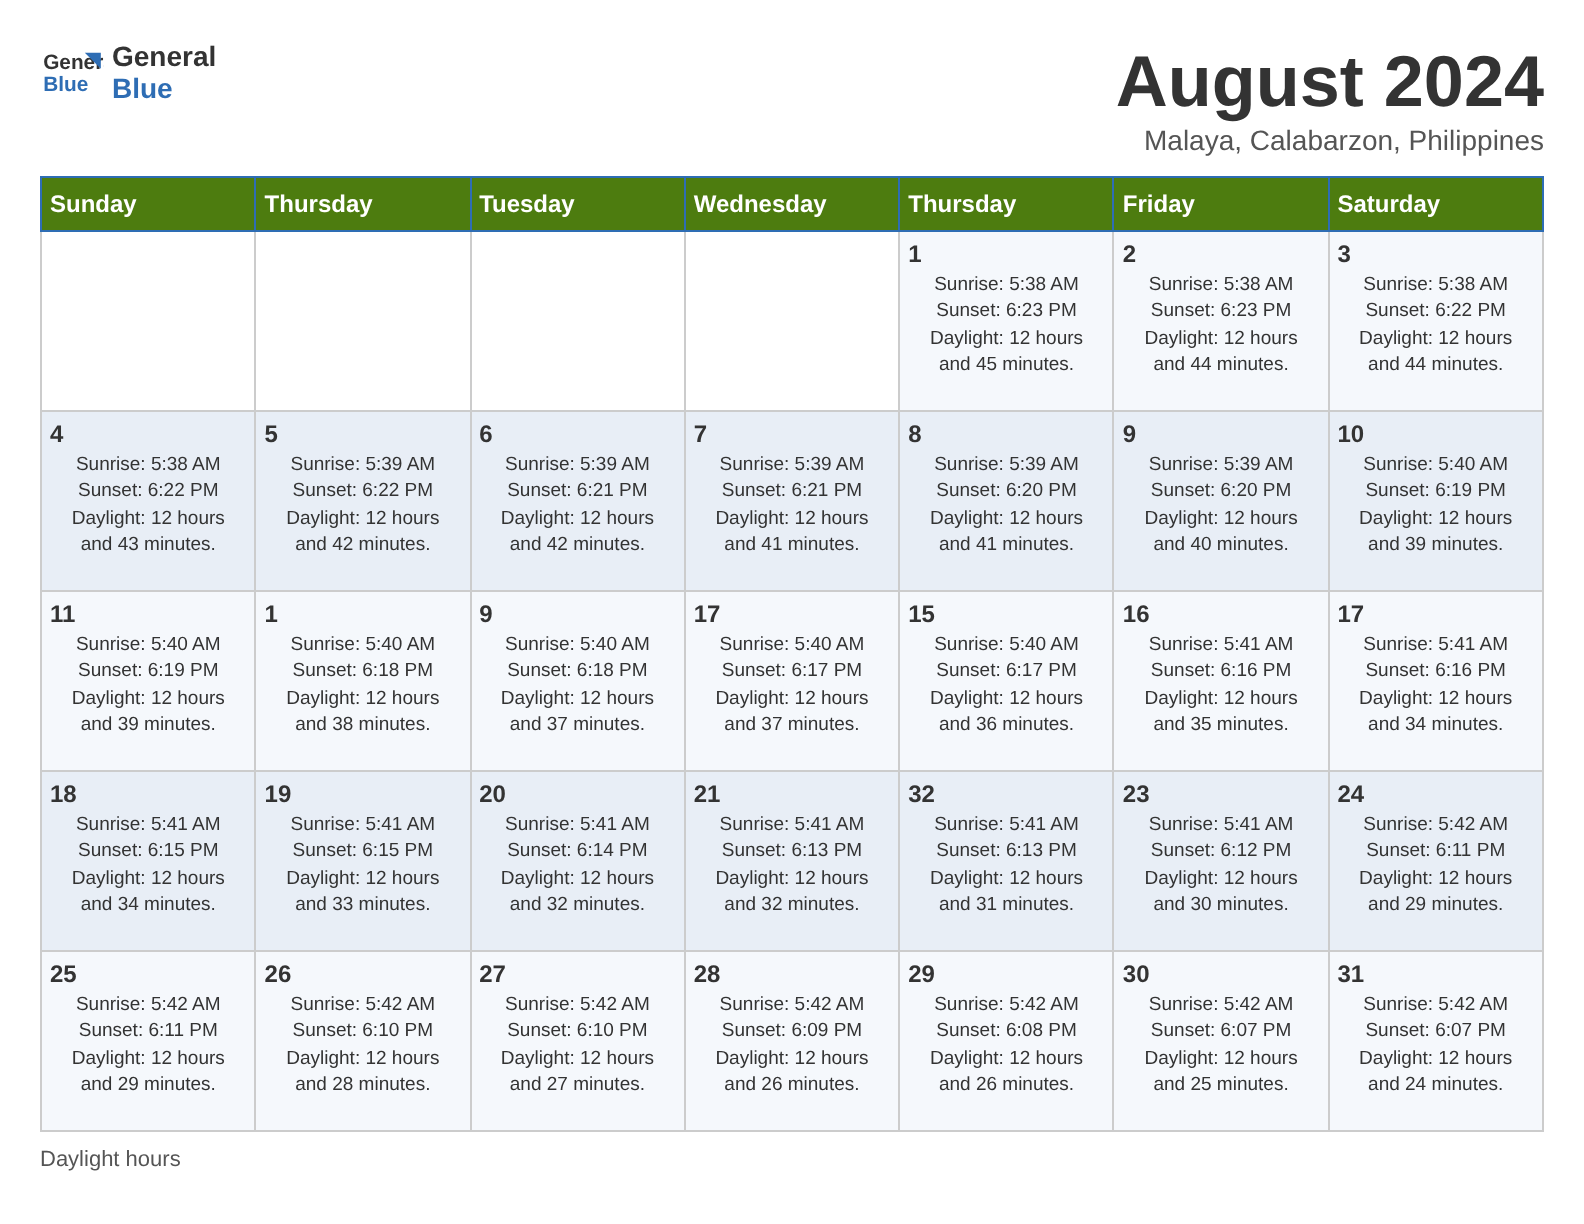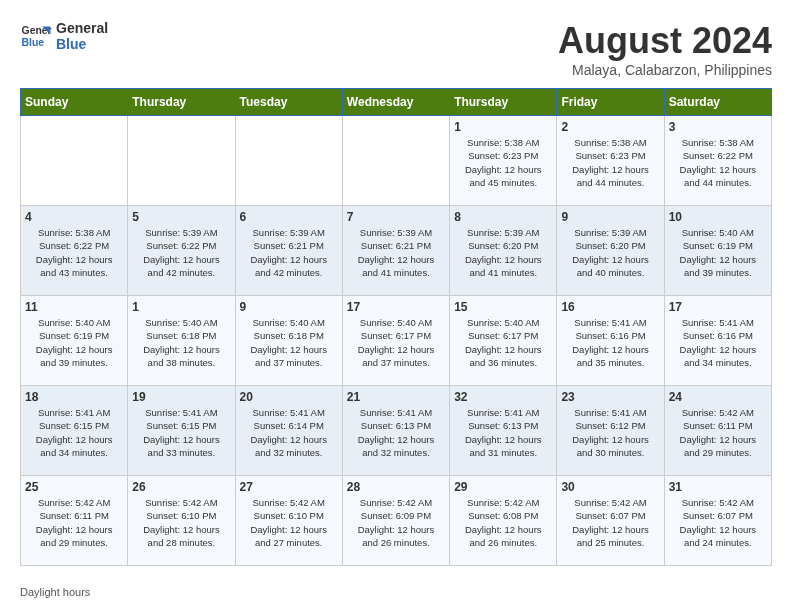--- a/index.html
+++ b/index.html
@@ -342,15 +342,15 @@
           <span class="day-num">31</span>
           <div class="day-info" style="white-space: pre-line;">Sunrise: 5:42 AM
 Sunset: 6:07 PM
 Daylight: 12 hours
 and 24 minutes.</div>
         </td>
       </tr>
     </tbody>
 </table>
 
-<div style="margin-top:20px; font-size:11px; color:#555;">
+<div style="margin-top:8px; font-size:11px; color:#555;">
   <span>Daylight hours</span>
 </div>
 
 </body></html>

